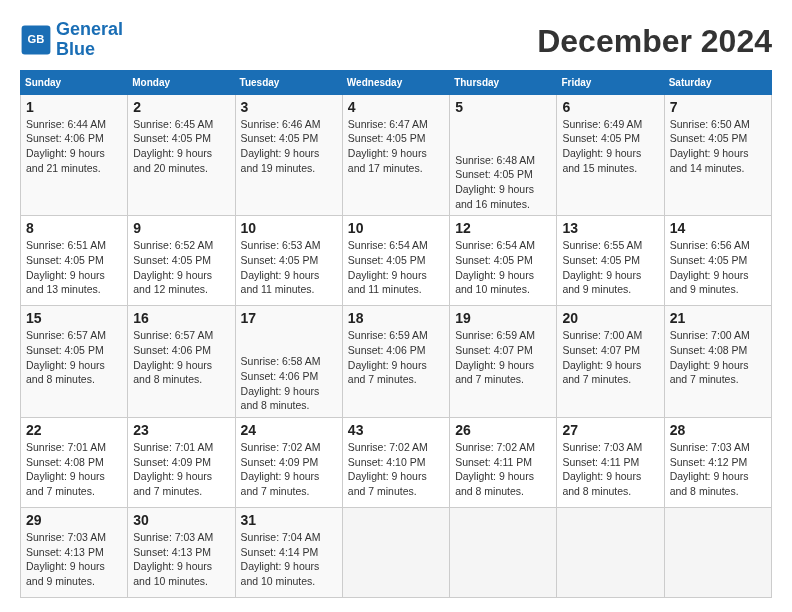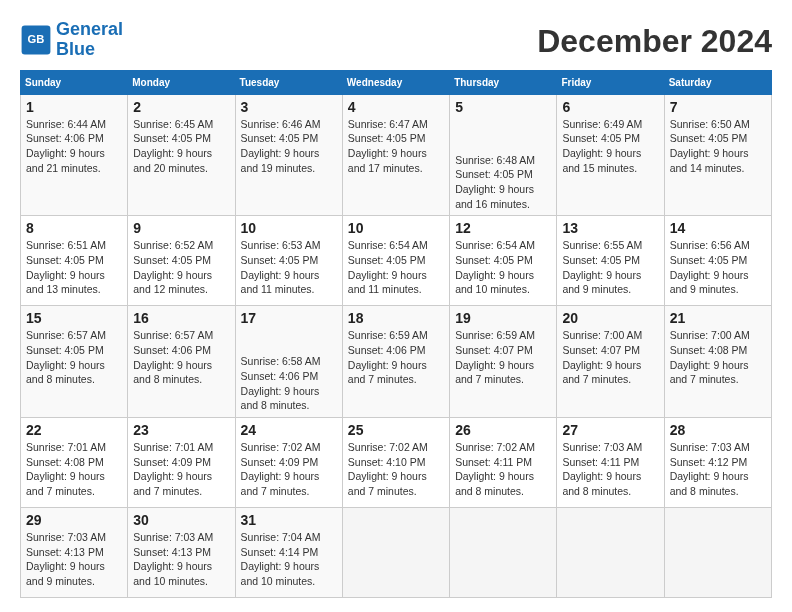--- a/index.html
+++ b/index.html
@@ -290,21 +290,21 @@
 and 7 minutes.</div>
         </td>
         <td>
           <span class="day-num">24</span>
           <div class="day-info" style="white-space: pre-line;">Sunrise: 7:02 AM
 Sunset: 4:09 PM
 Daylight: 9 hours
 and 7 minutes.</div>
         </td>
         <td>
-          <span class="day-num">25</span>
+          <span class="day-num">43</span>
           <div class="day-info" style="white-space: pre-line;">Sunrise: 7:02 AM
 Sunset: 4:10 PM
 Daylight: 9 hours
 and 7 minutes.</div>
         </td>
         <td>
           <span class="day-num">26</span>
           <div class="day-info" style="white-space: pre-line;">Sunrise: 7:02 AM
 Sunset: 4:11 PM
 Daylight: 9 hours

